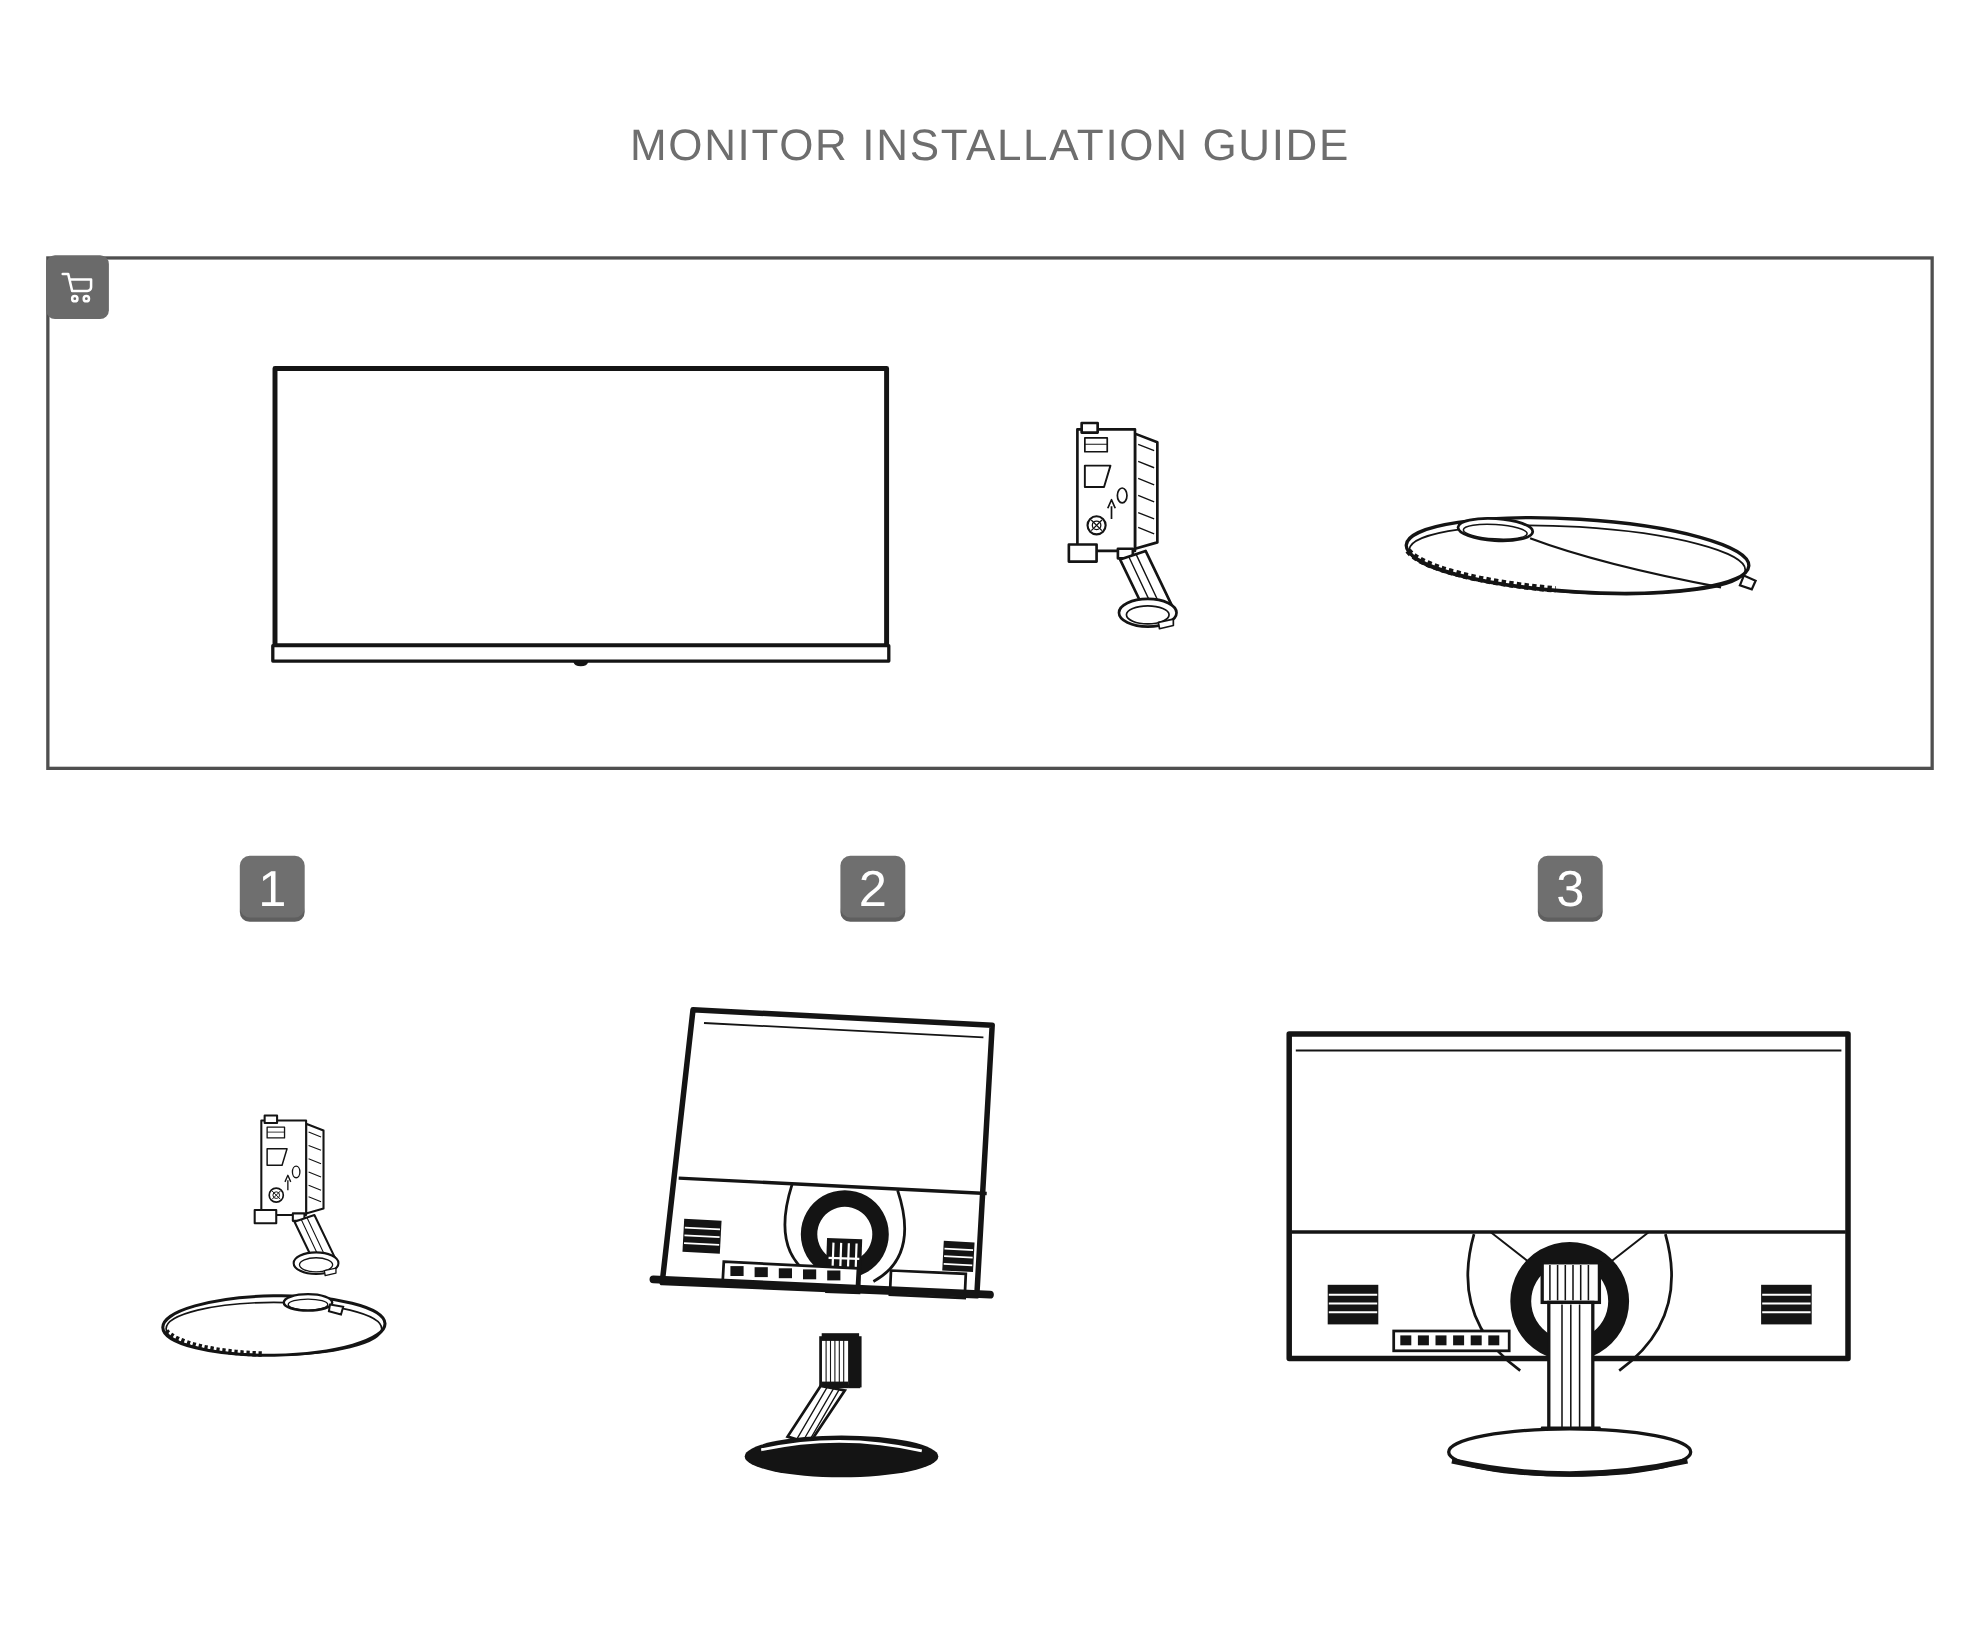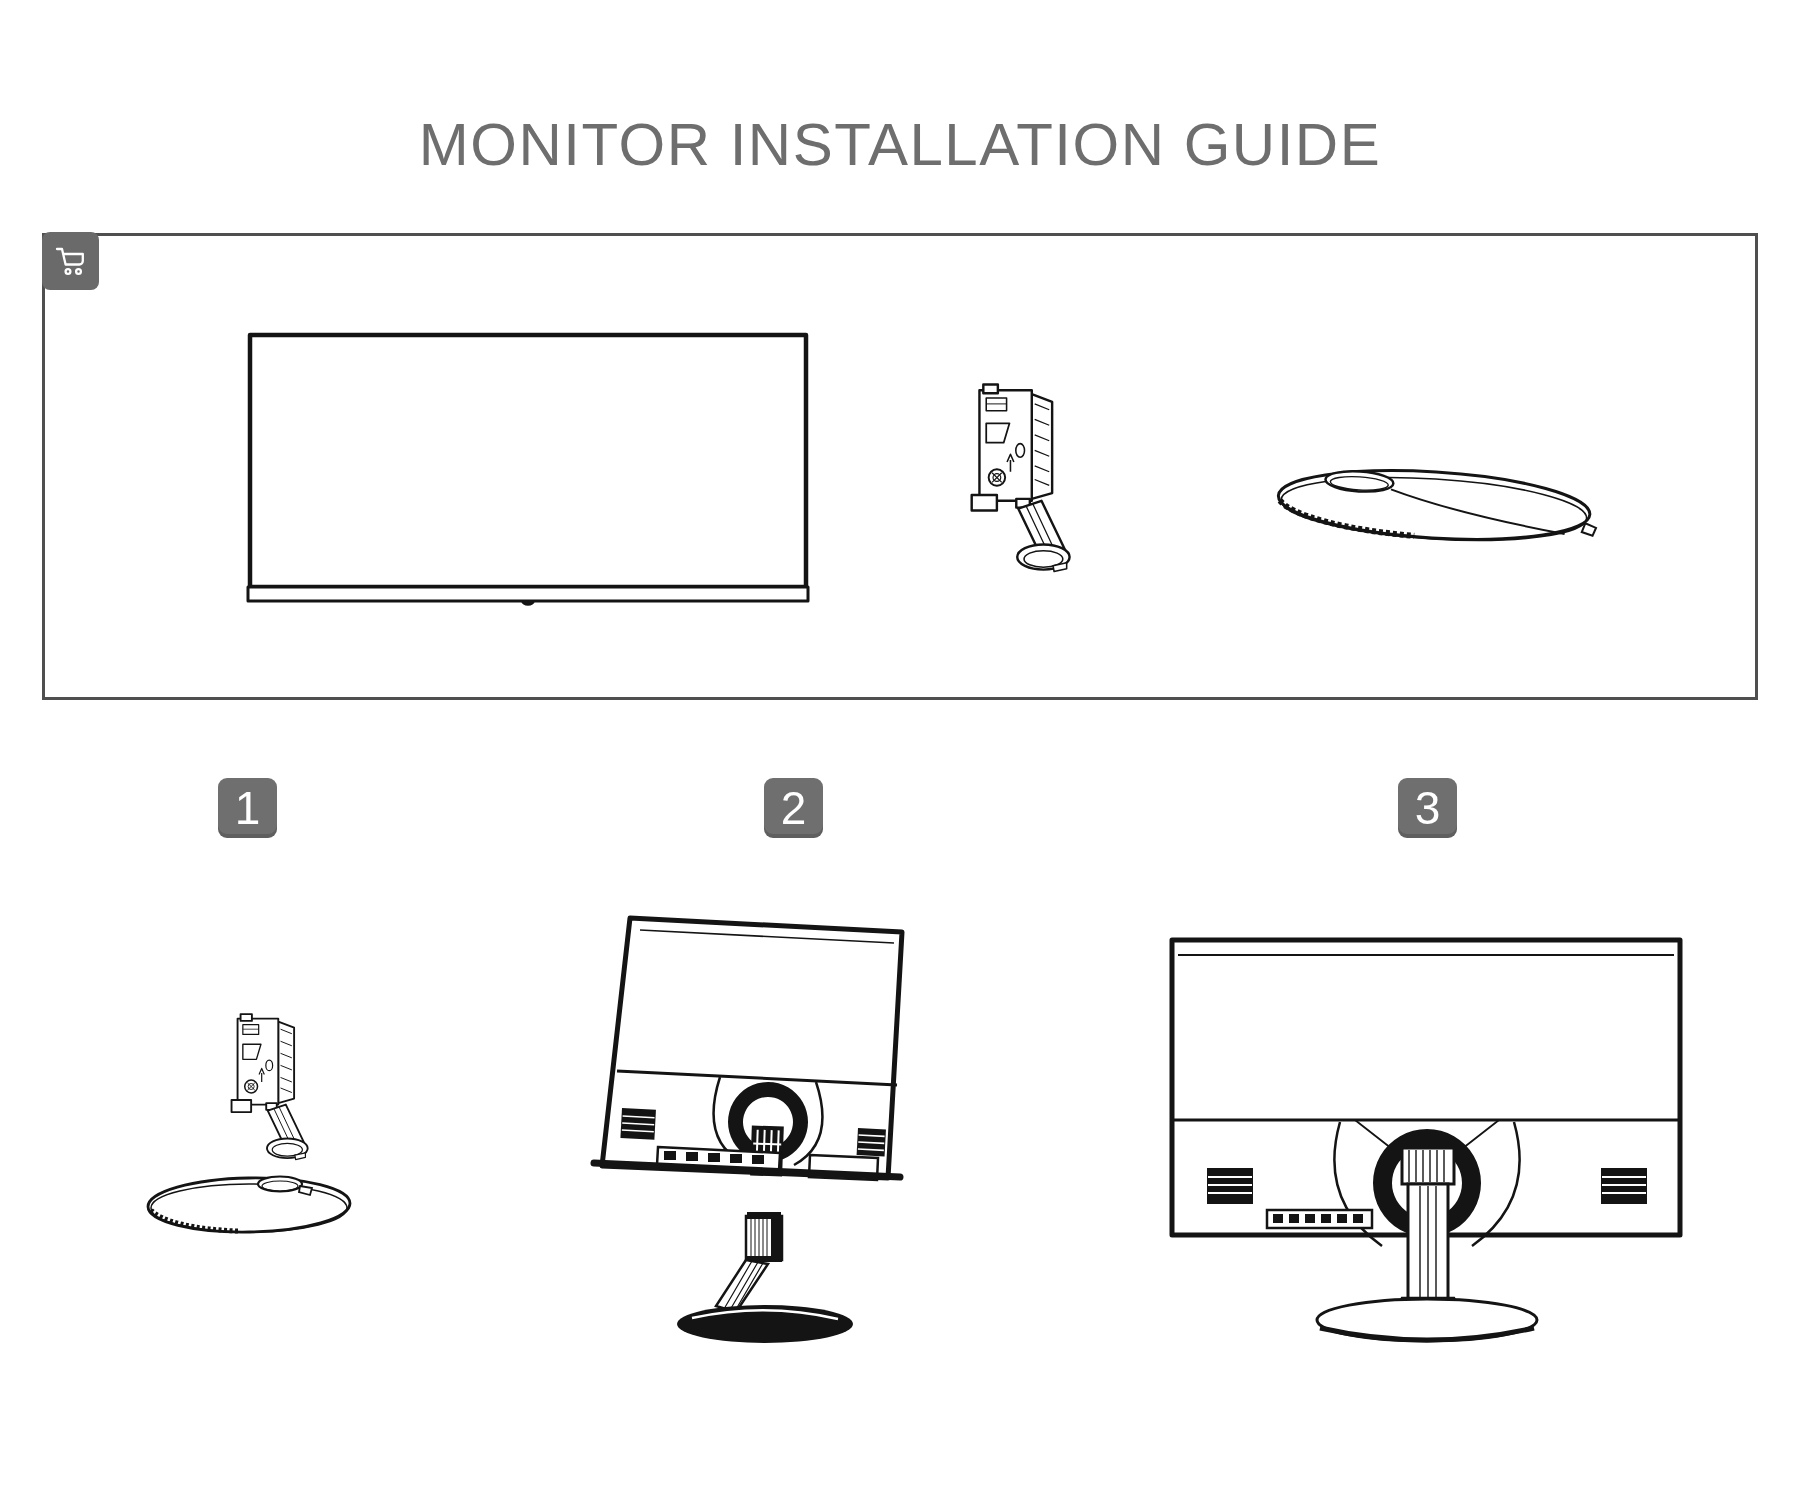--- a/index.html
+++ b/index.html
@@ -2,21 +2,21 @@
 <html><head>
 <meta charset="utf-8">
 <style>
   html,body{margin:0;padding:0;background:#fff;}
   .canvas{
     position:relative;width:1800px;height:1500px;background:#ffffff;
     font-family:"Liberation Sans",sans-serif;overflow:hidden;
   }
   .page-title{
     position:absolute;left:0;top:110px;width:1800px;
-    text-align:center;font-size:60px;letter-spacing:1.5px;
+    text-align:center;font-size:40px;letter-spacing:1.5px;
     color:#6e6e6e;font-weight:400;
   }
   .parts-box{
     position:absolute;left:42px;top:233px;width:1716px;height:467px;
     border:3px solid #4f4f4f;box-sizing:border-box;background:#fff;z-index:1;
   }
   .cart-badge{
     position:absolute;left:42px;top:232px;width:57px;height:58px;
     background:#6a6a6a;border-radius:8px;z-index:3;
     display:flex;align-items:center;justify-content:center;

